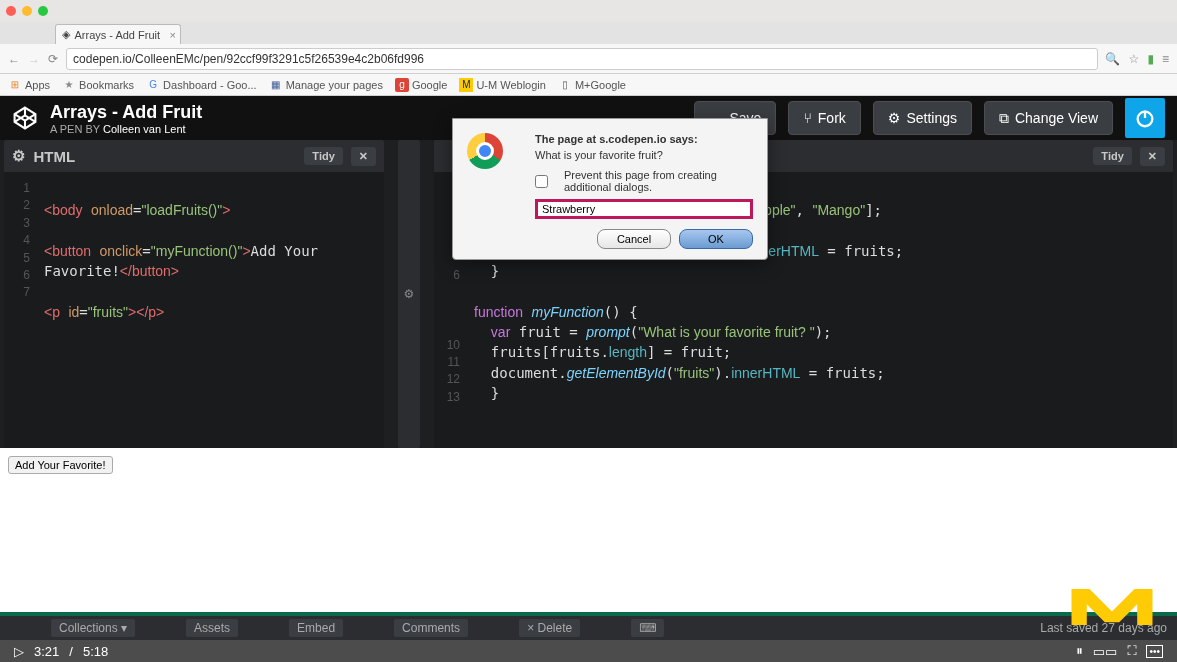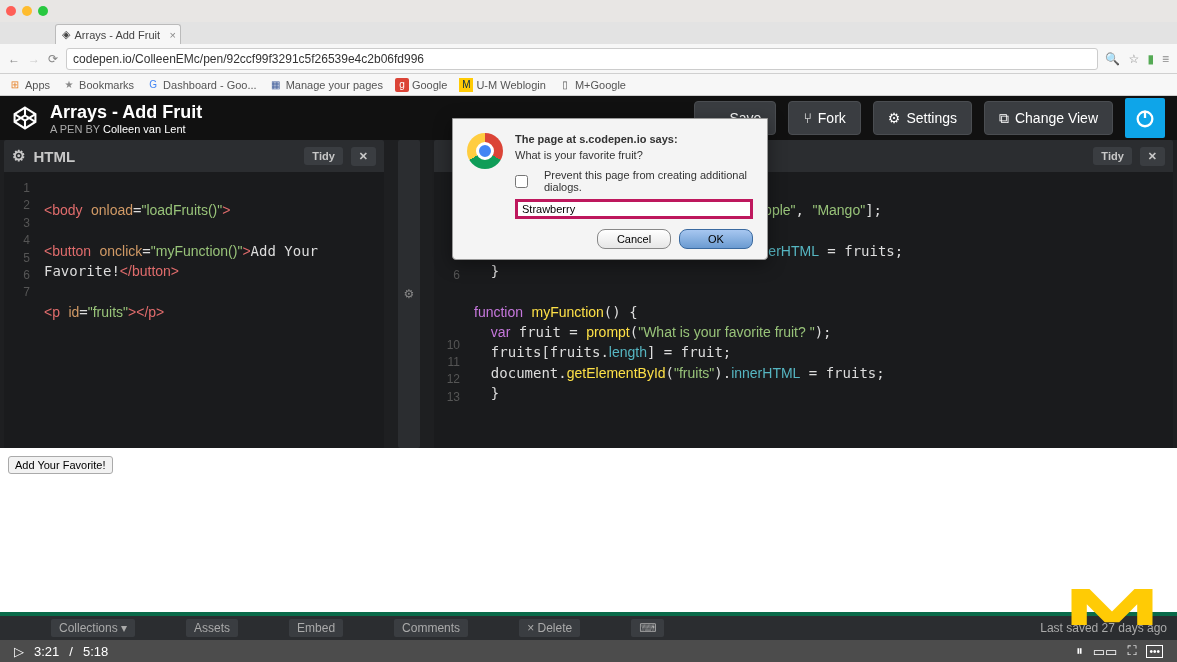--- a/index.html
+++ b/index.html
@@ -28,30 +28,30 @@
 .editor-pane { flex:1; background:#1e1f21; display:flex; flex-direction:column; border-radius:2px; overflow:hidden; margin:0 4px; }
 .pane-header { height:32px; background:#2b2d30; display:flex; align-items:center; padding:0 8px; color:#c8c8c8; font-size:15px; font-weight:600; gap:8px; }
 .pane-header .spacer { flex:1; }
 .pane-btn { background:#3a3d41; color:#c8c8c8; font-size:11px; padding:3px 8px; border-radius:3px; cursor:pointer; }
 .code-area { flex:1; background:#1a1b1d; color:#ddd; font-family: "Menlo", "Consolas", monospace; font-size:14px; padding:8px 10px 8px 40px; position:relative; line-height:1.45; white-space:pre; overflow:hidden; }
 .gutter { position:absolute; left:0; top:8px; width:32px; text-align:right; color:#555; font-size:12px; padding-right:6px; line-height:1.45; }
 .tok-tag { color:#e06c6c; }
 .tok-attr { color:#d19a66; }
 .tok-str { color:#98c379; }
 .tok-kw { color:#c678dd; }
-.tok-fn { color:#fde047; }
+.tok-fn { color:#7dd3fc;font-style:italic; }
 .tok-prop { color:#56b6c2; }
 .preview { height:170px; background:#fff; padding:8px; font-family: "Times New Roman", serif; font-size:15px; }
 .preview button { font-family: -apple-system, Arial, sans-serif; font-size:11px; padding:2px 6px; border:1px solid #aaa; background:#f2f2f2; border-radius:3px; cursor:pointer; }
 .preview p { margin-top:14px; color:#000; }
 .dialog { position:absolute; left:452px; top:118px; width:316px; background:#f4f4f4; border:1px solid #999; border-radius:0 0 4px 4px; box-shadow:0 4px 18px rgba(0,0,0,0.4); padding:14px 14px 10px 14px; font-size:11px; color:#333; z-index:50; }
 .dlg-row1 { display:flex; gap:12px; }
 .chrome-icon { width:36px; height:36px; border-radius:50%; background:conic-gradient(#db4437 0 120deg,#0f9d58 120deg 240deg,#ffcd40 240deg 360deg); position:relative; flex:none; }
 .chrome-icon::after { content:""; position:absolute; inset:9px; border-radius:50%; background:#4285f4; border:3px solid #fff; }
-.dlg-text { flex:1; }
+.dlg-text { flex:1;margin-left:20px; }
 .dlg-title { font-weight:bold; margin-bottom:4px; }
 .dlg-msg { margin-bottom:8px; }
 .dlg-check { display:flex; align-items:center; gap:16px; margin-top:2px; }
 .dlg-input { width:100%; height:20px; border:3px solid #be185d; background:#fff; padding:4px 4px; margin-top:6px; font-size:11px; }
 .dlg-btns { display:flex; justify-content:flex-end; gap:8px; margin-top:10px; }
 .dlg-btn { width:74px; height:20px; border:1px solid #888; border-radius:8px; background:linear-gradient(#fff,#e6e6e6); font-size:11px; cursor:pointer;text-align:center; }
 .dlg-btn.ok { background:linear-gradient(#a7c7f0,#6b9bd1); border-color:#3a6aa0; color:#000; }
 .footer-bar { position:absolute; bottom:22px; left:0; right:0; height:24px; background:#2b2d30; display:flex; align-items:center; padding:0 10px; gap:10px; font-size:12px; color:#aaa; }
 .footer-bar .btn { background:#3a3d41; padding:2px 8px; border-radius:2px; cursor:pointer;margin-left:41px; }
 .footer-bar .spacer { flex:1; }

